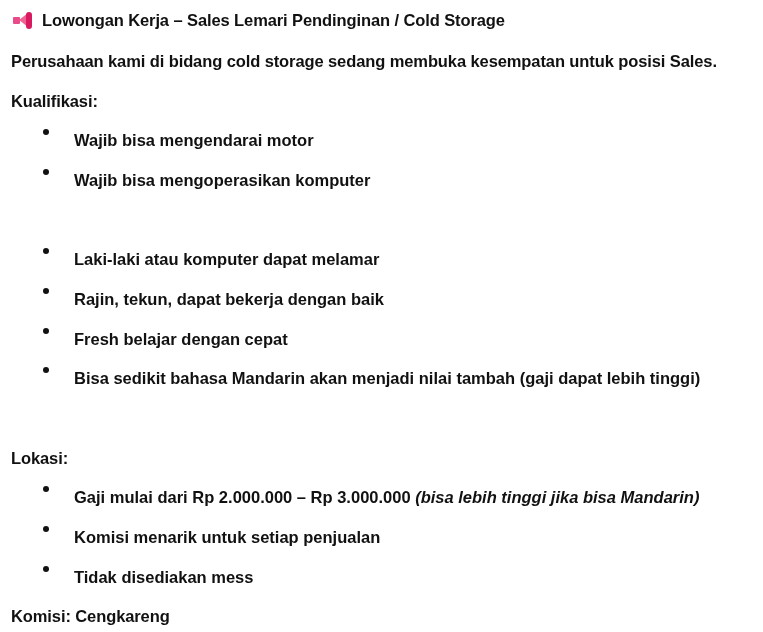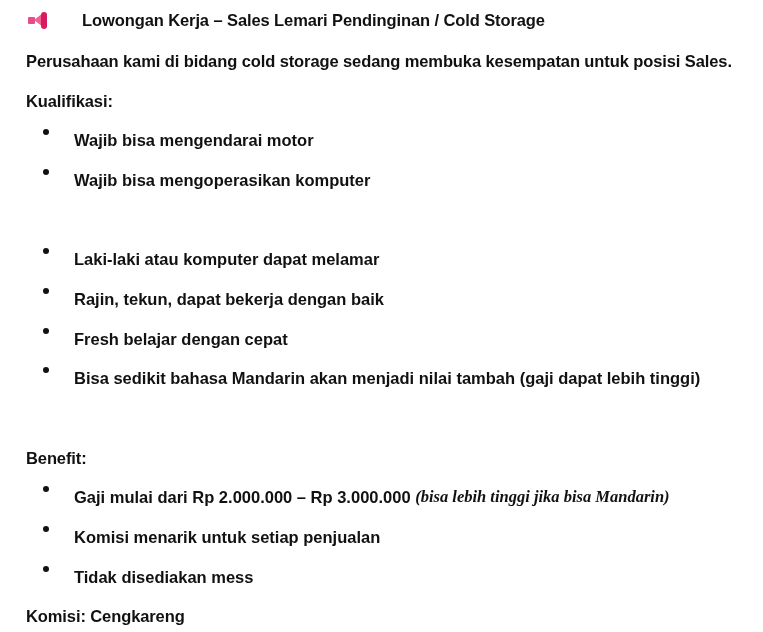--- a/index.html
+++ b/index.html
@@ -5,25 +5,24 @@
   html, body { margin: 0; padding: 0; background: #ffffff; }
   body {
     width: 763px; height: 632px; overflow: hidden;
     font-family: "Liberation Sans", "DejaVu Sans", sans-serif;
     color: #111111;
     font-weight: bold;
     font-size: 16.5px;
   }
   .doc { position: relative; width: 763px; height: 632px; }
   .line {
-    position: absolute; left: 26px;
+    position: absolute; left: 11px;
     white-space: nowrap;
     line-height: 22px;
     letter-spacing: -0.1px;
-    gap: 25px;
   }
   .title { top: 9px; display: flex; align-items: center; }
   .megaphone {
     display: inline-block; width: 24px; height: 18px; position: relative; margin-right: 7px;
   }
   .megaphone .body {
     position: absolute; left: 2px; top: 6px; width: 7px; height: 7px; background: #e94b8a; border-radius: 1px;
   }
   .megaphone .horn {
     position: absolute; left: 8px; top: 2px; width: 0; height: 0;
@@ -33,21 +32,21 @@
   .megaphone .bell {
     position: absolute; left: 15px; top: 1px; width: 6px; height: 17px; background: #d81b60; border-radius: 3px;
   }
   .bullet-item {
     position: absolute; left: 40px; white-space: nowrap; line-height: 22px; display: flex; align-items: flex-start;
   }
   .bullet-dot {
     display: inline-block; width: 6px; height: 6px; background: #111; border-radius: 50%;
     margin-right: 25px; margin-left: 3px;
   }
-  .italic { font-style: italic; font-family: Liberation Serif, serif; }
+  .italic { font-style: italic; }
 </style>
 </head>
 <body>
 
 <div class="doc">
 
   <div class="line title">
     <span class="megaphone">
       <span class="body"></span>
         <span class="horn"></span>
@@ -78,21 +77,21 @@
   </div>
   <div class="bullet-item" style="top:328px">
     <span class="bullet-dot"></span>
     <span>Fresh belajar dengan cepat</span>
   </div>
   <div class="bullet-item" style="top:367px">
     <span class="bullet-dot"></span>
     <span>Bisa sedikit bahasa Mandarin akan menjadi nilai tambah (gaji dapat lebih tinggi)</span>
   </div>
 
-  <div class="line" style="top:447px">Benefit:</div>
+  <div class="line" style="top:447px">Lokasi:</div>
 
   <div class="bullet-item" style="top:486px">
     <span class="bullet-dot"></span>
     <span style="white-space:pre">Gaji mulai dari Rp 2.000.000 – Rp 3.000.000 </span>
     <span class="italic">(bisa lebih tinggi jika bisa Mandarin)</span>
   </div>
   <div class="bullet-item" style="top:526px">
     <span class="bullet-dot"></span>
     <span>Komisi menarik untuk setiap penjualan</span>
   </div>

